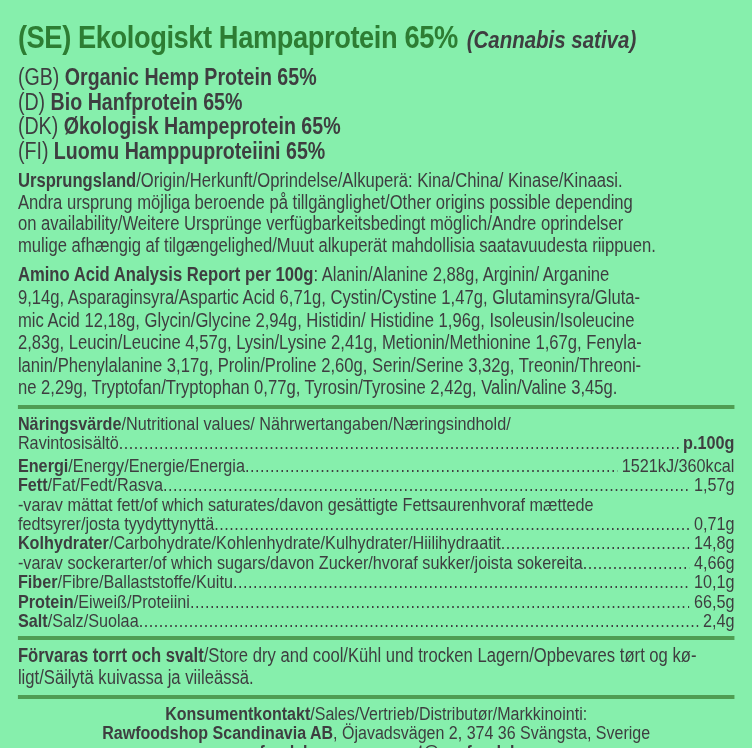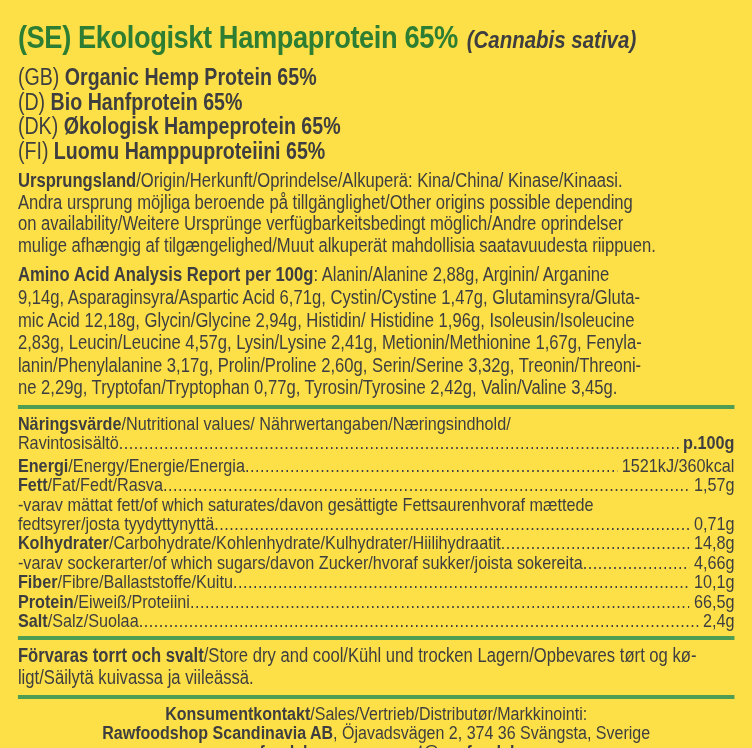--- a/index.html
+++ b/index.html
@@ -1,18 +1,18 @@
 <!DOCTYPE html>
 <html><head>
 <meta charset="utf-8">
 <style>
   html,body { margin:0; padding:0; background:#ffffff; }
   .sheet {
     position:relative; width:752px; height:748px; overflow:hidden;
-    background:#fde047; font-family:"Liberation Sans", sans-serif;
+    background:#86efac; font-family:"Liberation Sans", sans-serif;
     color:#3e3e40;
   }
   
   .squeeze {
     width:882px; transform:scaleX(0.853); transform-origin:0 0;
     box-sizing:border-box; padding:20px 21px 0 21px;
   }
   .b { font-weight:bold; }
 
   .title-line { white-space:nowrap; line-height:34px; margin-bottom:5px; }

